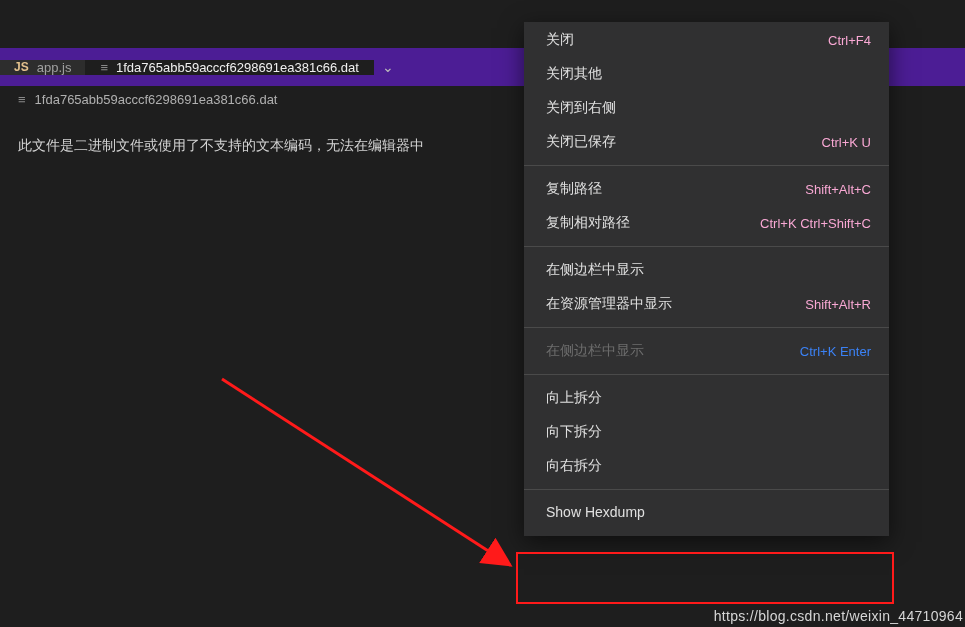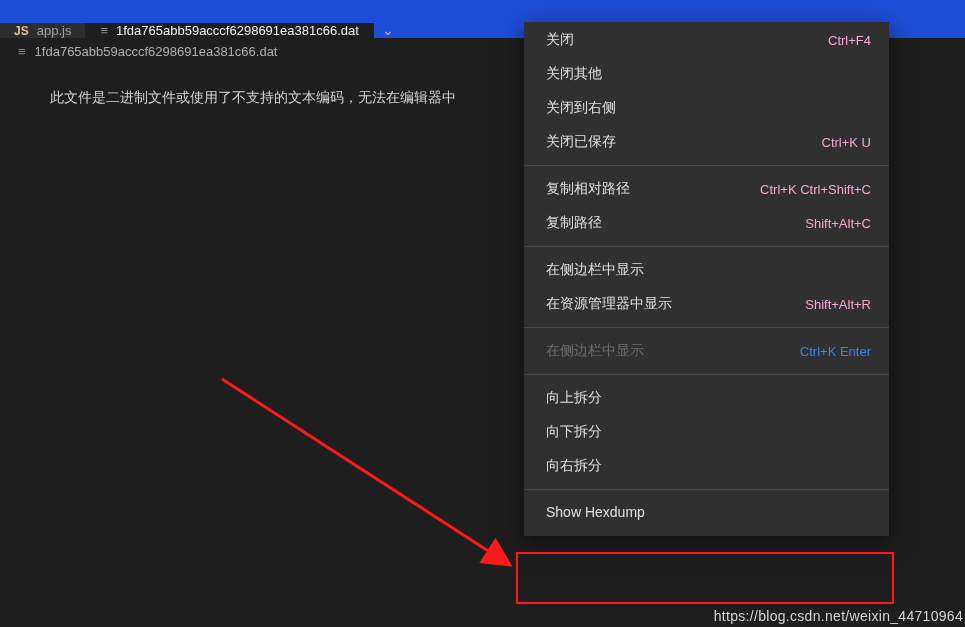--- a/index.html
+++ b/index.html
@@ -8,22 +8,23 @@
       height: 627px;
       background: #1e1e1e;
       font-family: "Segoe UI", "Microsoft YaHei", sans-serif;
       color: #cccccc;
       overflow: hidden;
       position: relative;
     }
     .tabbar {
       display: flex;
       height: 38px;
-      background: #1d4ed8;
-      align-items: flex-end;
+      background: #4c1d95;
+      align-items: center;
+      margin-top: 48px;
     }
     .tab {
       display: flex;
       align-items: center;
       padding: 0 14px;
       background: #2d2d2d;
       color: #a0a0a0;
       font-size: 13px;
       border-right: 1px solid #1e1e1e;
       gap: 8px;
@@ -55,21 +56,20 @@
       padding: 6px 18px;
       font-size: 13px;
       color: #b0b0b0;
       gap: 9px;
     }
     .breadcrumb .file-icon { color: #888; font-size: 13px; }
     .editor-body {
       padding: 24px 18px;
       color: #d4d4d4;
       font-size: 14px;
-      margin-left: 32px;
     }
     .contextmenu {
       position: absolute;
       left: 524px;
       top: 22px;
       width: 365px;
       background: #303031;
       box-shadow: 0 6px 22px rgba(0,0,0,.55);
       padding: 1px 0 8px;
       z-index: 10;
@@ -153,26 +153,26 @@
   <div class="menuitem">
     <span>关闭到右侧</span>
     <span class="shortcut"></span>
   </div>
   <div class="menuitem">
     <span>关闭已保存</span>
     <span class="shortcut">Ctrl+K U</span>
   </div>
   <div class="sep"></div>
   <div class="menuitem">
+    <span>复制路径</span>
+    <span class="shortcut">Shift+Alt+C</span>
+  </div>
+  <div class="menuitem">
     <span>复制相对路径</span>
     <span class="shortcut">Ctrl+K Ctrl+Shift+C</span>
-  </div>
-  <div class="menuitem">
-    <span>复制路径</span>
-    <span class="shortcut">Shift+Alt+C</span>
   </div>
   <div class="sep"></div>
   <div class="menuitem">
     <span>在侧边栏中显示</span>
     <span class="shortcut"></span>
   </div>
   <div class="menuitem">
     <span>在资源管理器中显示</span>
     <span class="shortcut">Shift+Alt+R</span>
   </div>

